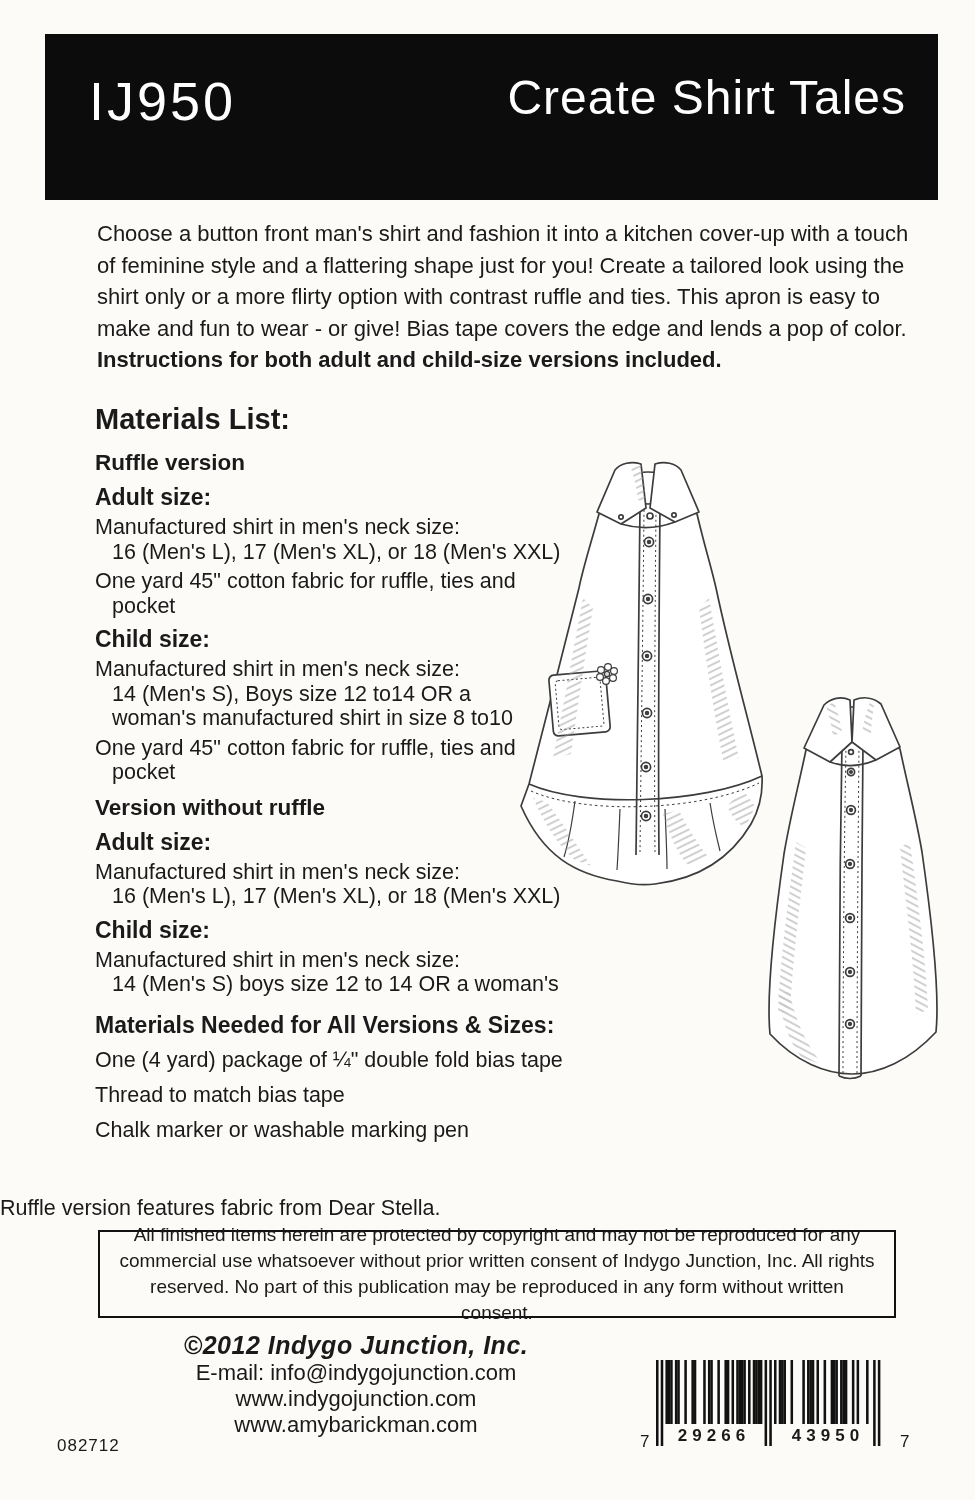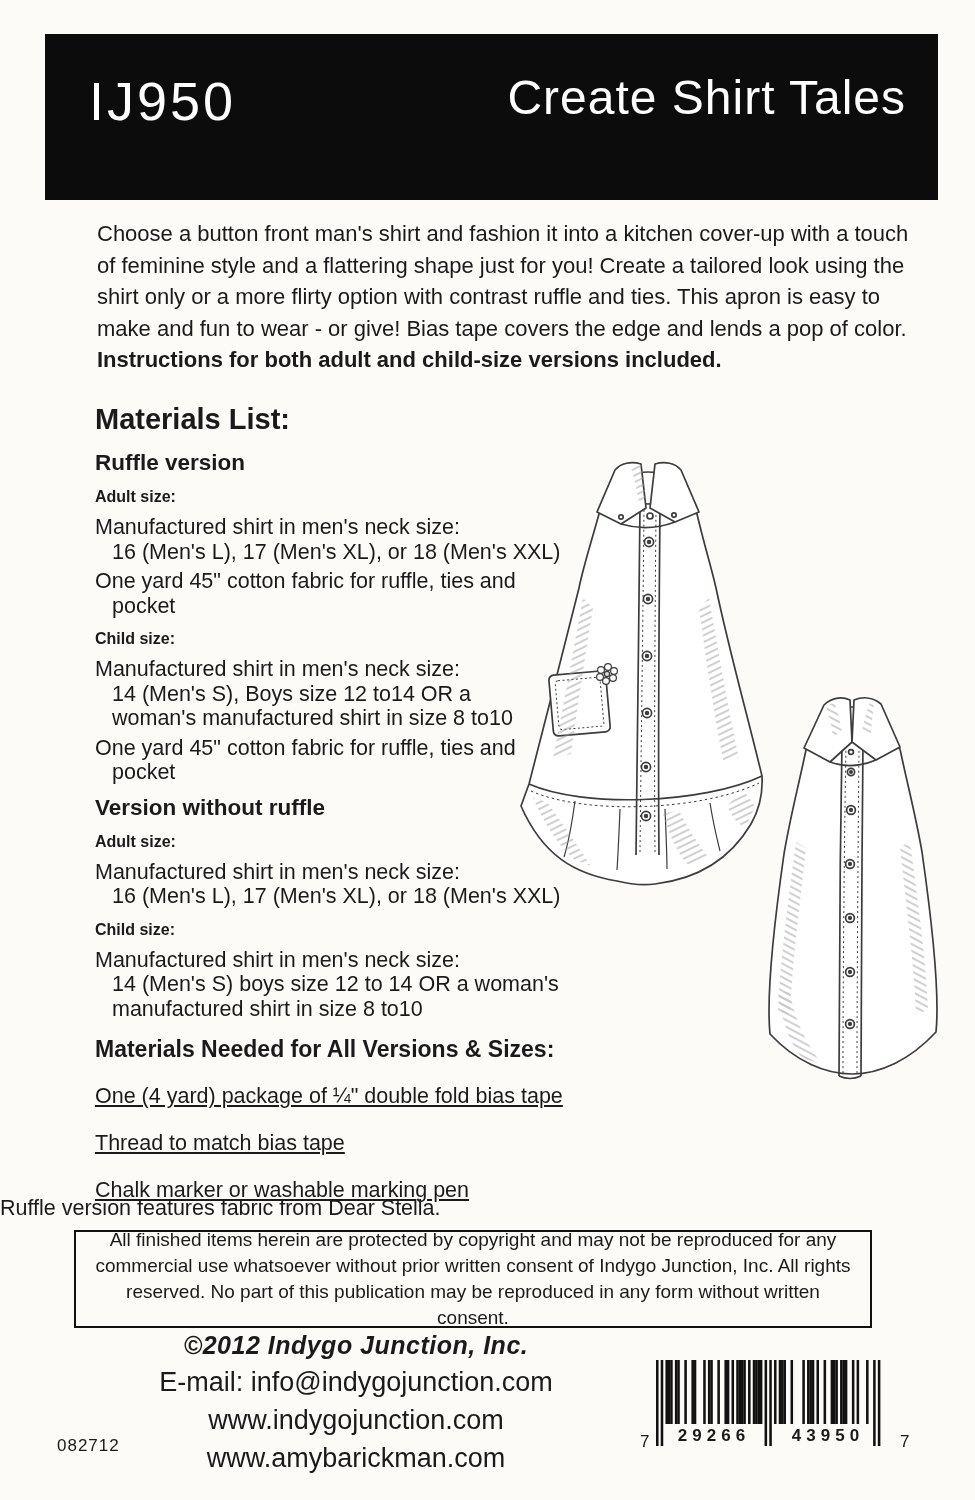--- a/index.html
+++ b/index.html
@@ -24,45 +24,45 @@
   .intro {
     position:absolute; left:97px; top:218px; width:830px;
     font-size:22px; line-height:31.5px;
   }
   .intro .b { font-weight:bold; }
   
   .materials { position:absolute; left:95px; top:402px; width:565px; }
   .m-title { font-size:29px; font-weight:bold; line-height:34px; margin:0 0 14px; }
   .sec-h   { font-size:22.5px; font-weight:bold; line-height:26px; }
   .sec-h.gap { margin-top:10px; }
-  .size-h  { font-size:16px; font-weight:bold; line-height:26px; margin-top:8px; }
+  .size-h  { font-size:23px; font-weight:bold; line-height:26px; margin-top:8px; }
   .item    { font-size:21.5px; line-height:24.5px; margin-top:5px; }
   .item .line { white-space:nowrap; }
   .item .cont { padding-left:17px; }
   .all-h   { font-size:23px; font-weight:bold; line-height:26px; margin-top:15px; }
-  .all-item{ font-size:21.5px; line-height:25px; margin-top:22px; white-space:nowrap;text-decoration:underline; }
+  .all-item{ font-size:21.5px; line-height:25px; margin-top:10px; white-space:nowrap; }
   
   .illus { position:absolute; }
   .illus-ruffle { left:513px; top:458px; width:267px; height:432px; }
   .illus-plain  { left:738px; top:692px; width:232px; height:392px; }
   
   .fabric-note {
     position:absolute; left:0; top:1196px; width:975px;
     font-size:21.5px;
   }
   .copy-box {
-    position:absolute; left:74px; top:1230px; width:798px; height:98px;
+    position:absolute; left:98px; top:1230px; width:798px; height:88px;
     border:2.5px solid #111; display:flex; align-items:center;
     padding:4px 16px;
   }
   .copy-box p { width:100%; text-align:center; font-size:19px; line-height:26px; }
   
   .footer-contact { position:absolute; left:0; top:1331px; width:712px; text-align:center; }
   .footer-copyright { font-size:25px; font-weight:bold; letter-spacing:0.5px;font-style:italic; }
-  .footer-line { font-size:27px; margin-top:7px; }
+  .footer-line { font-size:22px; }
   .date-code { position:absolute; left:57px; top:1436px; font-size:17px; letter-spacing:1px; }
   
   .barcode { position:absolute; left:640px; top:1360px; width:270px; height:100px; }
   .barcode svg { position:absolute; left:0; top:0; }
   .bc-digit { position:absolute; font-size:17px; top:72px; }
   .bc-d-left  { left:0px; }
   .bc-d-right { left:260px; }
   .bc-group { position:absolute; top:66px; width:92px; text-align:center;
               font-size:17px; letter-spacing:5px; font-weight:700; }
   .bc-g1 { left:28px; }
@@ -111,21 +111,20 @@
     <div class="size-h">Adult size:</div>
     <div class="item">
       <div class="line">Manufactured shirt in men's neck size:</div>
       <div class="line cont">16 (Men's L), 17 (Men's XL), or 18 (Men's XXL)</div>
     </div>
 
     <div class="size-h">Child size:</div>
     <div class="item">
       <div class="line">Manufactured shirt in men's neck size:</div>
       <div class="line cont">14 (Men's S) boys size 12 to 14 OR a woman's</div>
-      <div class="line cont">manufactured shirt in size 8 to10</div>
     </div>
 
     <div class="all-h">Materials Needed for All Versions &amp; Sizes:</div>
     <div class="all-item">One (4 yard) package of ¼" double fold bias tape</div>
     <div class="all-item">Thread to match bias tape</div>
     <div class="all-item">Chalk marker or washable marking pen</div>
   </div>
 
   <svg class="illus illus-ruffle" viewBox="0 0 267 432">
     <defs>

